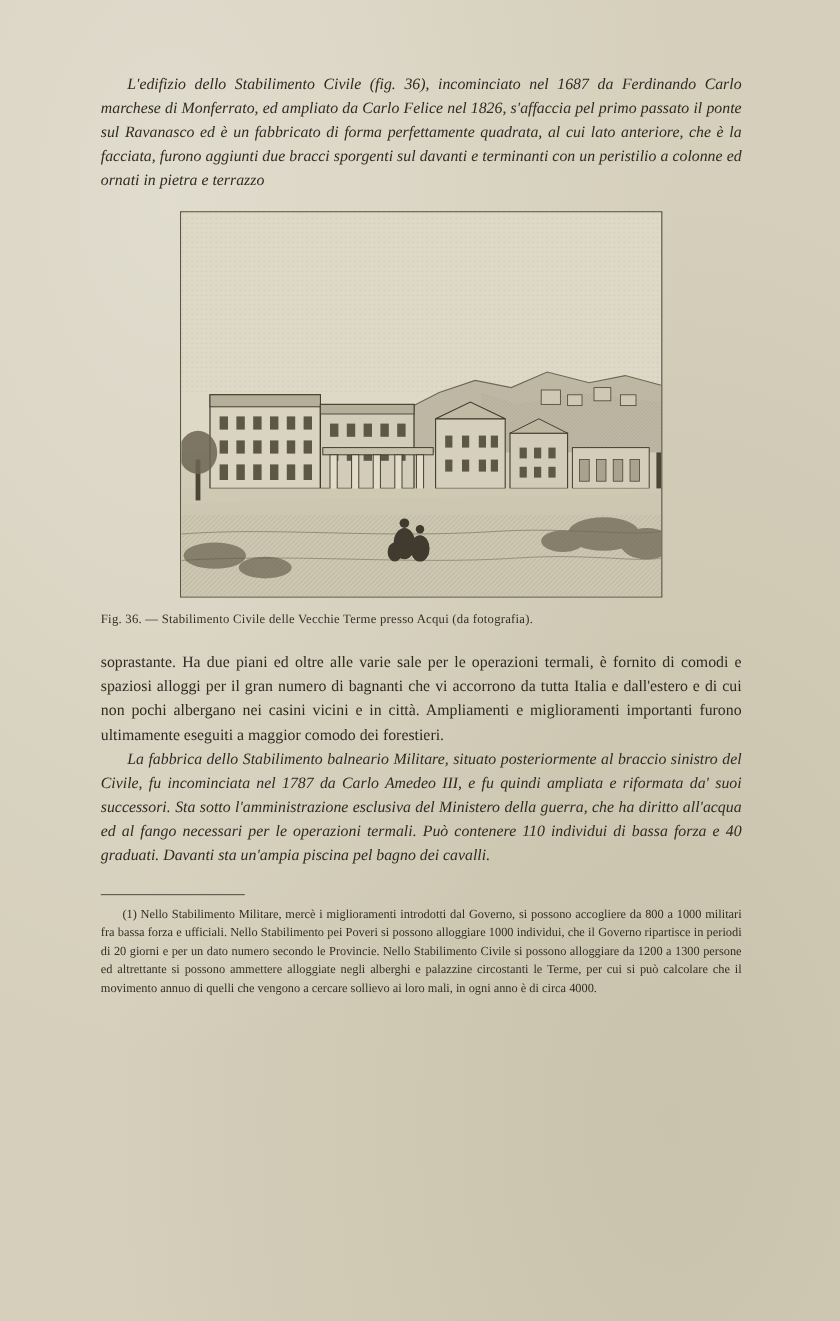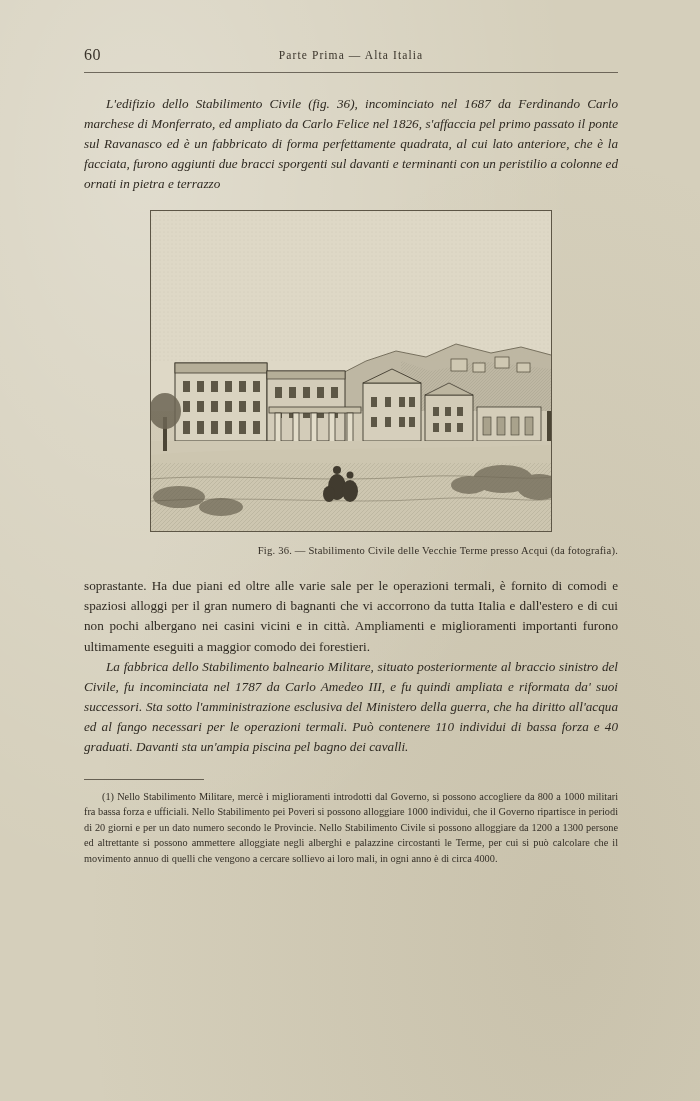--- a/index.html
+++ b/index.html
@@ -86,21 +86,21 @@
     width: 400px;
     height: 320px;
     border: 1px solid #5d5646;
     background: #d8d2bf;
     position: relative;
     overflow: hidden;
   }
   .figcaption {
     margin-top: 13px;
     font-size: 10.6px;
-    text-align: right;
+    text-align: left;
     letter-spacing: 0.2px;
     color: #352f27;
   }
   .fn-rule {
     width: 120px;
     height: 1px;
     background: #4a4338;
     opacity: 0.8;
     margin: 22px 0 9px 0;
   }
@@ -122,25 +122,20 @@
     background: linear-gradient(#d3ccb8, #cdc6b1);
   }
   svg.engraving { position: absolute; left: 0; top: 0; }
 </style>
 </head>
 <body>
 
 <div class="page">
   <div class="content">
 
-    <div class="header">
-      <div class="folio">60</div>
-      <div class="runhead">Parte Prima — Alta Italia</div>
-      <div class="rule"></div>
-    </div>
 
     <div class="body-text">
       <p class="indent">L'edifizio dello Stabilimento Civile (fig. 36), incominciato nel 1687 da Ferdinando Carlo marchese di Monferrato, ed ampliato da Carlo Felice nel 1826, s'affaccia pel primo passato il ponte sul Ravanasco ed è un fabbricato di forma perfettamente quadrata, al cui lato anteriore, che è la facciata, furono aggiunti due bracci sporgenti sul davanti e terminanti con un peristilio a colonne ed ornati in pietra e terrazzo</p>
     </div>
 
     <div class="figure">
       <div class="figure-frame">
         <div class="sky"></div>
         <div class="ground"></div>
         <svg class="engraving" width="400" height="320" viewBox="0 0 400 320">

